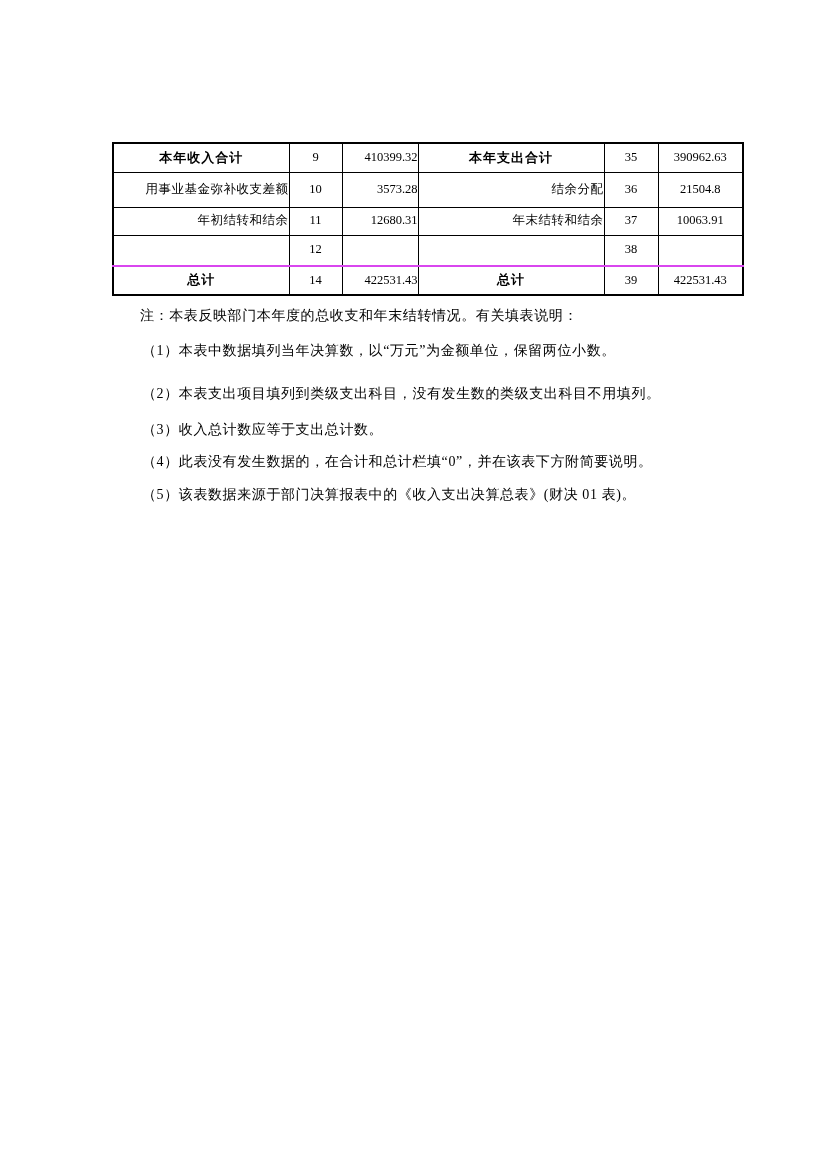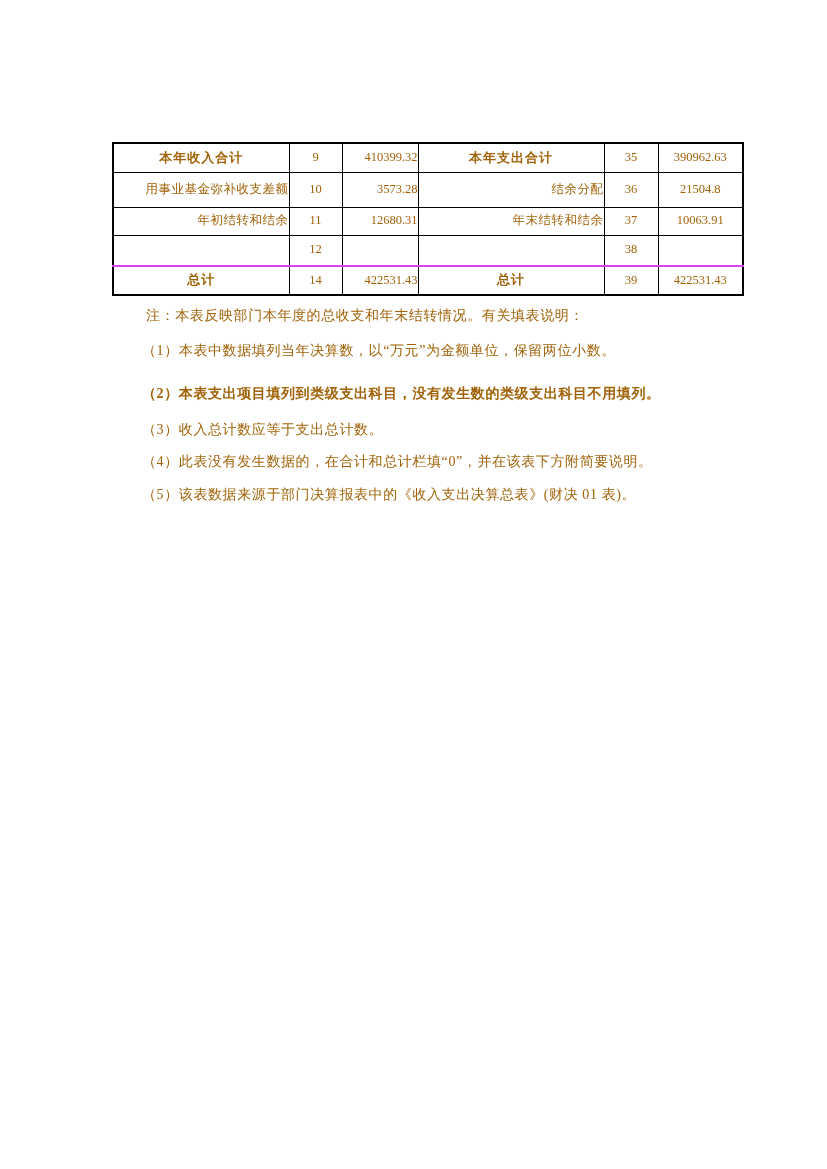--- a/index.html
+++ b/index.html
@@ -7,21 +7,21 @@
     padding: 0;
     background: #ffffff;
   }
   .page {
     position: relative;
     width: 827px;
     height: 1169px;
     background: #ffffff;
     overflow: hidden;
     font-family: "Liberation Serif", "DejaVu Serif", serif;
-    color: #a16207;
+    color: #000000;
   }
 
   
   table.doc-table {
     position: absolute;
     left: 112px;
     top: 142px;
     width: 630px;
     border-collapse: collapse;
     table-layout: fixed;
@@ -68,23 +68,23 @@
 
   
   .note-line {
     position: absolute;
     left: 142px;
     font-size: 14px;
     line-height: 20px;
     letter-spacing: 0.6px;
     white-space: nowrap;
   }
-  .note-intro { left: 146px; top: 306px; font-family: Liberation Mono, monospace; }
+  .note-intro { left: 140px; top: 306px; font-family: Liberation Mono, monospace; }
   .note-1 { top: 341px; }
-  .note-2 { top: 384px; font-weight: bold; }
+  .note-2 { top: 384px; }
   .note-3 { top: 420px; }
   .note-4 { top: 452px; }
   .note-5 { top: 485px; }
 </style>
 </head>
 <body>
 
 <div class="page">
 
   <table class="doc-table">

